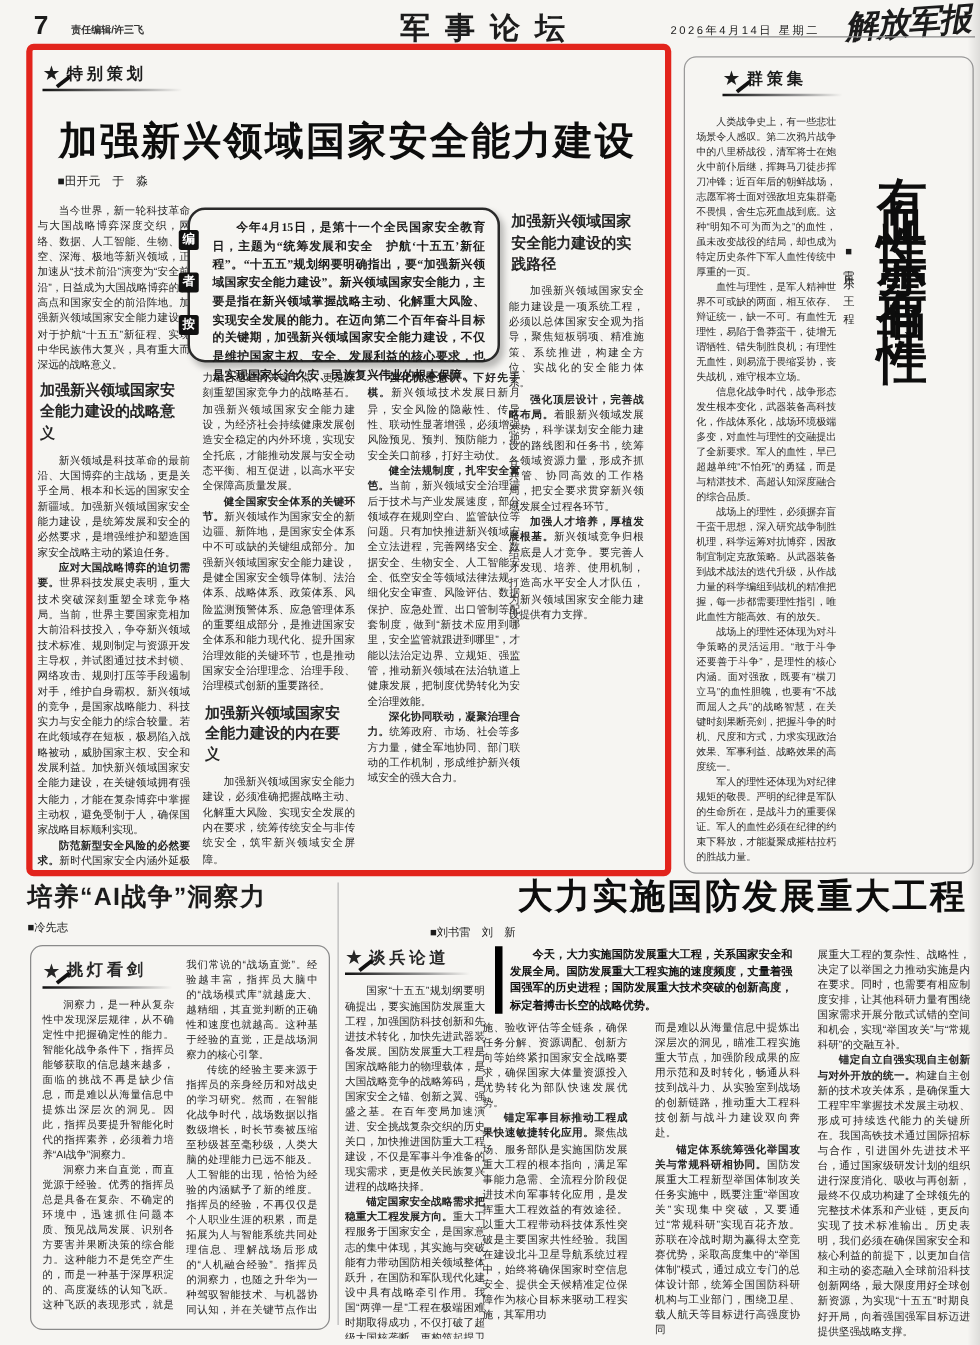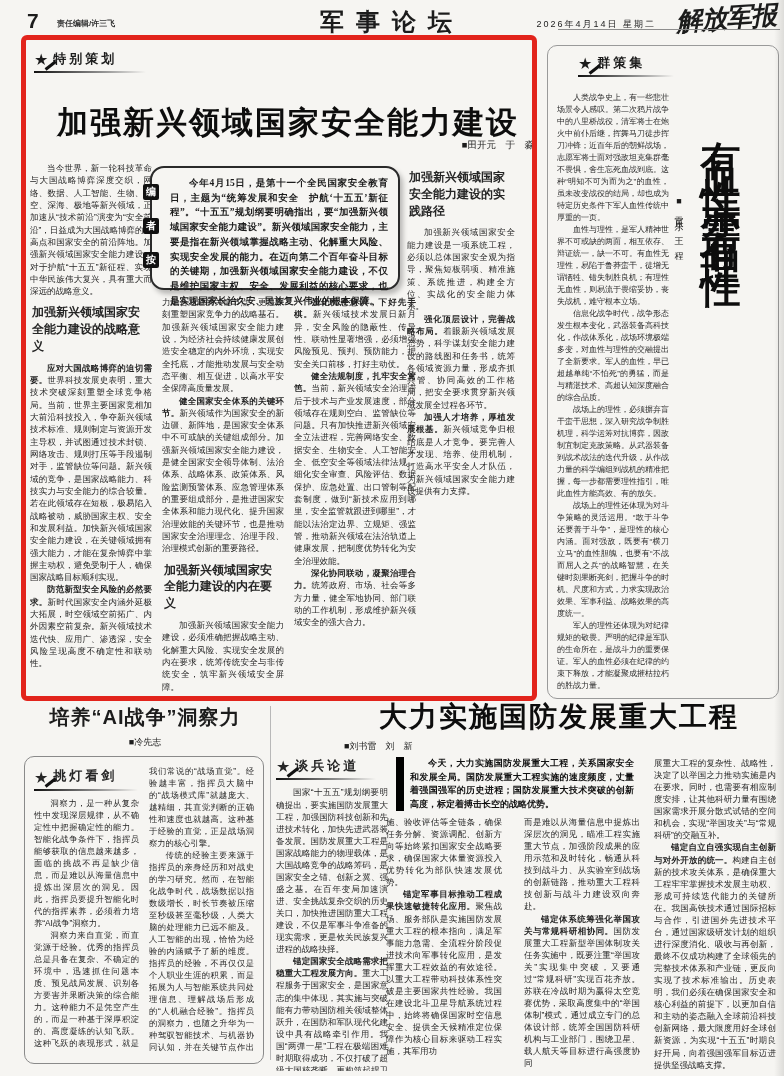--- a/index.html
+++ b/index.html
@@ -29,23 +29,23 @@
 
   
   .para{margin:0;text-indent:2em;}
   .cont{text-indent:0;}
   .runin{font-weight:800;}
   .subhead{font-weight:900;text-align:left;font-size:12px;line-height:1.4;margin:7px 2px;}
 
   
   .special{position:absolute;left:22px;top:42px;width:512px;height:660px;}
   .sp-kicker{position:absolute;left:12px;top:8px;width:112px;}
-  .sp-headline{position:absolute;left:0;top:50px;width:100%;margin:10px;text-align:center;
+  .sp-headline{position:absolute;left:0;top:50px;width:100%;margin:0;text-align:center;
         font-size:31px;font-weight:900;letter-spacing:2px;color:#0d0d0d;}
-  .sp-byline{position:absolute;left:0;top:97px;width:100%;text-align:right;font-size:9.5px;}
+  .sp-byline{position:absolute;left:0;top:97px;width:100%;text-align:left;font-size:9.5px;padding-left:24px;}
   .mc{position:absolute;top:120px;height:535px;overflow:hidden;box-sizing:border-box;
       font-size:8.5px;line-height:1.45;text-align:justify;color:#262626;}
   .mc1{left:8px;width:122px;}
   .mc2{left:140px;width:122px;padding-top:134px;}
   .mc3{left:272px;width:122px;padding-top:134px;}
   .mc4{left:385px;width:108px;}
 
   .note-box{position:absolute;left:128px;top:124px;width:250px;height:124px;box-sizing:border-box;
       border:2px solid #2a2a2a;border-radius:14px;background:#f6f5f2;
       box-shadow:3px 4px 5px rgba(0,0,0,.25);padding:8px 10px 8px 18px;z-index:5;}
@@ -64,39 +64,39 @@
   .qun-kicker{position:absolute;left:30px;top:8px;width:96px;}
   .qun-text{position:absolute;left:9px;top:46px;width:112px;height:598px;overflow:hidden;
       font-size:8px;line-height:1.5;text-align:justify;color:#2a2a2a;}
   .qun-byline{position:absolute;left:124px;top:150px;height:180px;writing-mode:vertical-rl;
       font-size:9px;letter-spacing:3px;}
   .qun-title{position:absolute;left:146px;top:64px;height:578px;writing-mode:vertical-rl;
       margin:0;font-size:40px;font-weight:900;letter-spacing:18px;color:#0d0d0d;}
 
   
   .ai{position:absolute;left:22px;top:704px;width:246px;height:366px;}
-  .ai-headline{margin:0;text-align:center;font-size:20px;font-weight:900;letter-spacing:1px;}
-  .ai-byline{text-align:center;font-size:9px;margin-top:5px;}
+  .ai-headline{margin:0;text-align:left;font-size:20px;font-weight:900;letter-spacing:1px;}
+  .ai-byline{font-size:9px;margin-top:5px;}
   .ai-body{position:absolute;left:2px;top:52px;width:240px;height:308px;box-sizing:border-box;
       border:1px solid #8a8a8a;border-radius:10px;padding:8px 9px;
       column-count:2;column-gap:10px;column-fill:auto;overflow:hidden;
       font-size:8.3px;line-height:1.45;text-align:justify;color:#262626;}
   .ai-kicker{width:104px;margin:2px 0 6px;}
   .ai-kicker .ktext{font-size:13px;}
 
   .vdiv1{position:absolute;left:270px;top:706px;width:1px;height:354px;background:#b8b8b8;}
 
   
   .def{position:absolute;left:274px;top:698px;width:506px;height:376px;}
-  .def-headline{margin:0 0 0 70px;width:430px;text-align:center;font-size:28px;font-weight:900;
+  .def-headline{margin:0 0 0 70px;width:430px;text-align:right;font-size:28px;font-weight:900;
       letter-spacing:2px;color:#0d0d0d;}
   .def-byline{margin-left:70px;width:430px;text-align:left;font-size:9px;margin-top:4px;}
   .def-lead{position:absolute;left:122px;top:59px;width:238px;box-sizing:border-box;
       font-size:9px;font-weight:700;line-height:1.5;text-align:justify;text-indent:2em;
-      border-left:8px solid #000000;padding-left:6px;color:#111;}
+      border-left:6px solid #000000;padding-left:6px;color:#111;}
   .dc{position:absolute;font-size:8.5px;line-height:1.42;text-align:justify;overflow:hidden;color:#262626;}
   .dc1{left:2px;top:59px;width:112px;height:314px;}
   .dc2{left:112px;top:118px;width:116px;height:254px;}
   .dc3{left:250px;top:118px;width:116px;height:254px;}
   .dc4{left:380px;top:59px;width:122px;height:314px;}
   .def-kicker{width:100px;margin-bottom:6px;}
 </style>
 </head>
 <body>
 
@@ -121,21 +121,22 @@
     </div>
     <h2 class="sp-headline">加强新兴领域国家安全能力建设</h2>
     <div class="sp-byline">■田开元　于　淼</div>
 
     <div class="mc mc1">
       <div>
           <p class="para"><span class="ptext">当今世界，新一轮科技革命与大国战略博弈深度交织，网络、数据、人工智能、生物、太空、深海、极地等新兴领域，正加速从“技术前沿”演变为“安全前沿”，日益成为大国战略博弈的制高点和国家安全的前沿阵地。加强新兴领域国家安全能力建设，对于护航“十五五”新征程、实现中华民族伟大复兴，具有重大而深远的战略意义。</span></p>
         </div>
       <h3 class="subhead">加强新兴领域国家安全能力建设的战略意义</h3>
       <div>
-          <p class="para"><b class="runin">应对大国战略博弈的迫切需要。</b><span class="ptext">世界科技发展史表明，重大技术突破深刻重塑全球竞争格局。当前，世界主要国家竞相加大前沿科技投入，争夺新兴领域技术标准、规则制定与资源开发主导权，并试图通过技术封锁、网络攻击、规则打压等手段遏制对手，监管缺位等问题。新兴领域的竞争，是国家战略能力、科技实力与安全能力的综合较量。若在此领域存在短板，极易陷入战略被动，威胁国家主权、安全和发展利益。加快新兴领域国家安全能力建设，在关键领域拥有强大能力，才能在复杂博弈中掌握主动权，避免受制于人，确保国家战略目标顺利实现。</span></p>
+          <p class="para"><span class="ptext">新兴领域是科技革命的最前沿、大国博弈的主战场，更是关乎全局、根本和长远的国家安全新疆域。加强新兴领域国家安全能力建设，是统筹发展和安全的必然要求，是增强维护和塑造国家安全战略主动的紧迫任务。</span></p>
+          <p class="para"><b class="runin">应对大国战略博弈的迫切需要。</b><span class="ptext">世界科技发展史表明，重大技术突破深刻重塑全球竞争格局。当前，世界主要国家竞相加大前沿科技投入，争夺新兴领域技术标准、规则制定与资源开发主导权，并试图通过技术封锁、网络攻击、规则打压等手段遏制对手，维护自身霸权。新兴领域的竞争，是国家战略能力、科技实力与安全能力的综合较量。若在此领域存在短板，极易陷入战略被动，威胁国家主权、安全和发展利益。加快新兴领域国家安全能力建设，在关键领域拥有强大能力，才能在复杂博弈中掌握主动权，避免受制于人，确保国家战略目标顺利实现。</span></p>
           <p class="para"><b class="runin">防范新型安全风险的必然要求。</b><span class="ptext">新时代国家安全内涵外延极大拓展，时空领域空前拓广、内外因素空前复杂。新兴领域技术迭代快、应用广、渗透深，安全风险呈现高度不确定性和联动性。</span></p>
         </div>
     </div>
 
     <div class="mc mc2">
       <div>
           <p class="para cont"><span class="ptext">力融合通道的关键节点，更是深刻重塑国家竞争力的战略基石。加强新兴领域国家安全能力建设，为经济社会持续健康发展创造安全稳定的内外环境，实现安全托底，才能推动发展与安全动态平衡、相互促进，以高水平安全保障高质量发展。</span></p>
           <p class="para"><b class="runin">健全国家安全体系的关键环节。</b><span class="ptext">新兴领域作为国家安全的新边疆、新阵地，是国家安全体系中不可或缺的关键组成部分。加强新兴领域国家安全能力建设，是健全国家安全领导体制、法治体系、战略体系、政策体系、风险监测预警体系、应急管理体系的重要组成部分，是推进国家安全体系和能力现代化、提升国家治理效能的关键环节，也是推动国家安全治理理念、治理手段、治理模式创新的重要路径。</span></p>
         </div>
       <h3 class="subhead">加强新兴领域国家安全能力建设的内在要义</h3>

